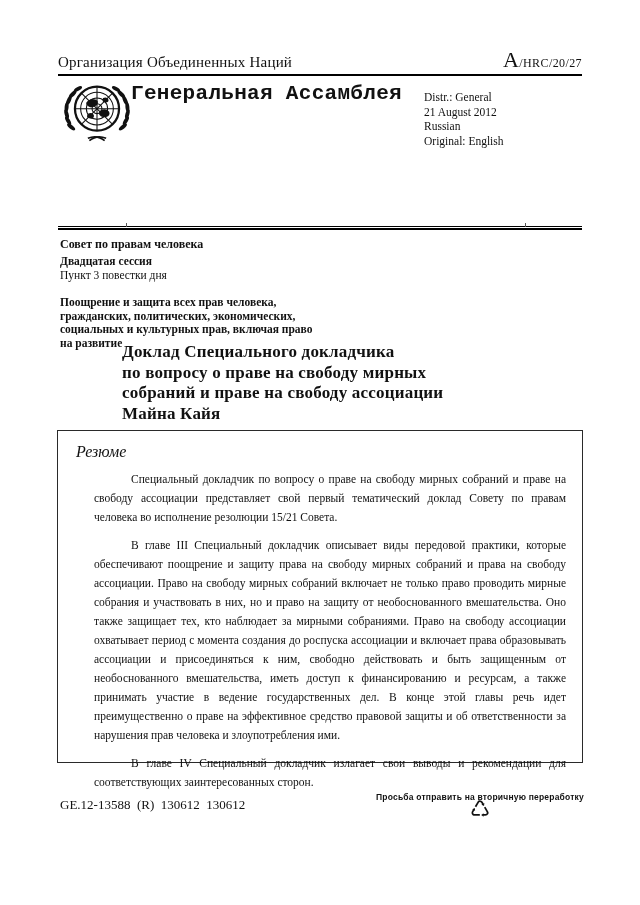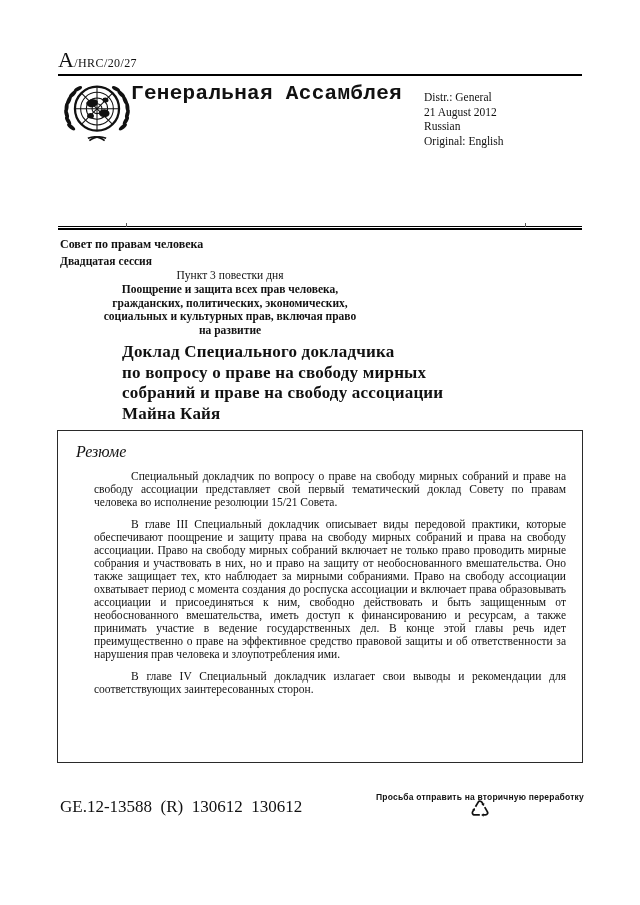--- a/index.html
+++ b/index.html
@@ -44,47 +44,47 @@
     background: linear-gradient(#000 0 25%, #fff 25% 50%, #000 50% 100%);
   }
   .rule-tick { position: absolute; top: 223px; width: 1px; height: 4px; background: #555; }
   .rule-tick.t1 { left: 126px; }
   .rule-tick.t2 { left: 525px; }
 
   
   .session-block { position: absolute; left: 60px; top: 237px; width: 340px; }
   .council-name { font-size: 12px; font-weight: bold; margin-bottom: 3px; }
   .session-name { font-size: 11.5px; font-weight: bold; line-height: 13.5px; }
-  .agenda-item { font-size: 11.5px; line-height: 13.5px; text-align: center; }
-  .agenda-title { font-size: 11.5px; font-weight: bold; line-height: 13.5px; margin-top: 1px; text-align: center; }
+  .agenda-item { font-size: 11.5px; line-height: 13.5px; }
+  .agenda-title { font-size: 11.5px; font-weight: bold; line-height: 13.5px; margin-top: 14px; }
 
   
   .report-title {
     position: absolute; left: 122px; top: 342px;
     font-size: 17px; font-weight: bold; line-height: 20.5px; letter-spacing: .2px;
   }
 
   
   .summary-box {
     position: absolute; left: 57px; top: 430px; width: 526px; height: 333px;
     border: 1px solid #2a2a2a;
   }
   .summary-heading {
     font-style: italic; font-size: 16px;
     margin: 12px 0 2px 18px;
   }
   .summary-para {
-    font-size: 11.5px; line-height: 13px; text-align: justify;
+    font-size: 11.5px; line-height: 19px; text-align: justify;
     margin: 9px 16px 0 36px; text-indent: 37px;
   }
 
   
   .footer-left {
     position: absolute; left: 60px; top: 797px;
-    font-size: 17px; white-space: pre;
+    font-size: 13px; white-space: pre;
   }
   .footer-right {
     position: absolute; right: 56px; top: 786px;
     display: flex; align-items: center; gap: 2px; flex-direction: column;
   }
   .recycle-text {
     font-family: "Liberation Sans", sans-serif;
     font-size: 8.5px; font-weight: bold; letter-spacing: .2px;
     position: relative; top: 6px;
   }
@@ -92,20 +92,21 @@
     font-family: "DejaVu Sans", sans-serif;
     font-size: 23px; line-height: 23px; color: #111;
   }
 </style>
 </head>
 <body>
 
 <div class="page">
 
   <div class="org-row">
+    <span class="org-name">Организация Объединенных Наций</span>
     <span class="doc-symbol"><span class="sym-big">A</span><span>/HRC/20/27</span></span>
   </div>
   <div class="rule-thin"></div>
 
   <svg class="emblem" viewBox="0 0 100 90" aria-hidden="true">
 
     <g fill="none" stroke="#111" stroke-width="3">
       <circle cx="50" cy="38" r="29"></circle>
     </g>
     <g fill="none" stroke="#111" stroke-width="1.4">

